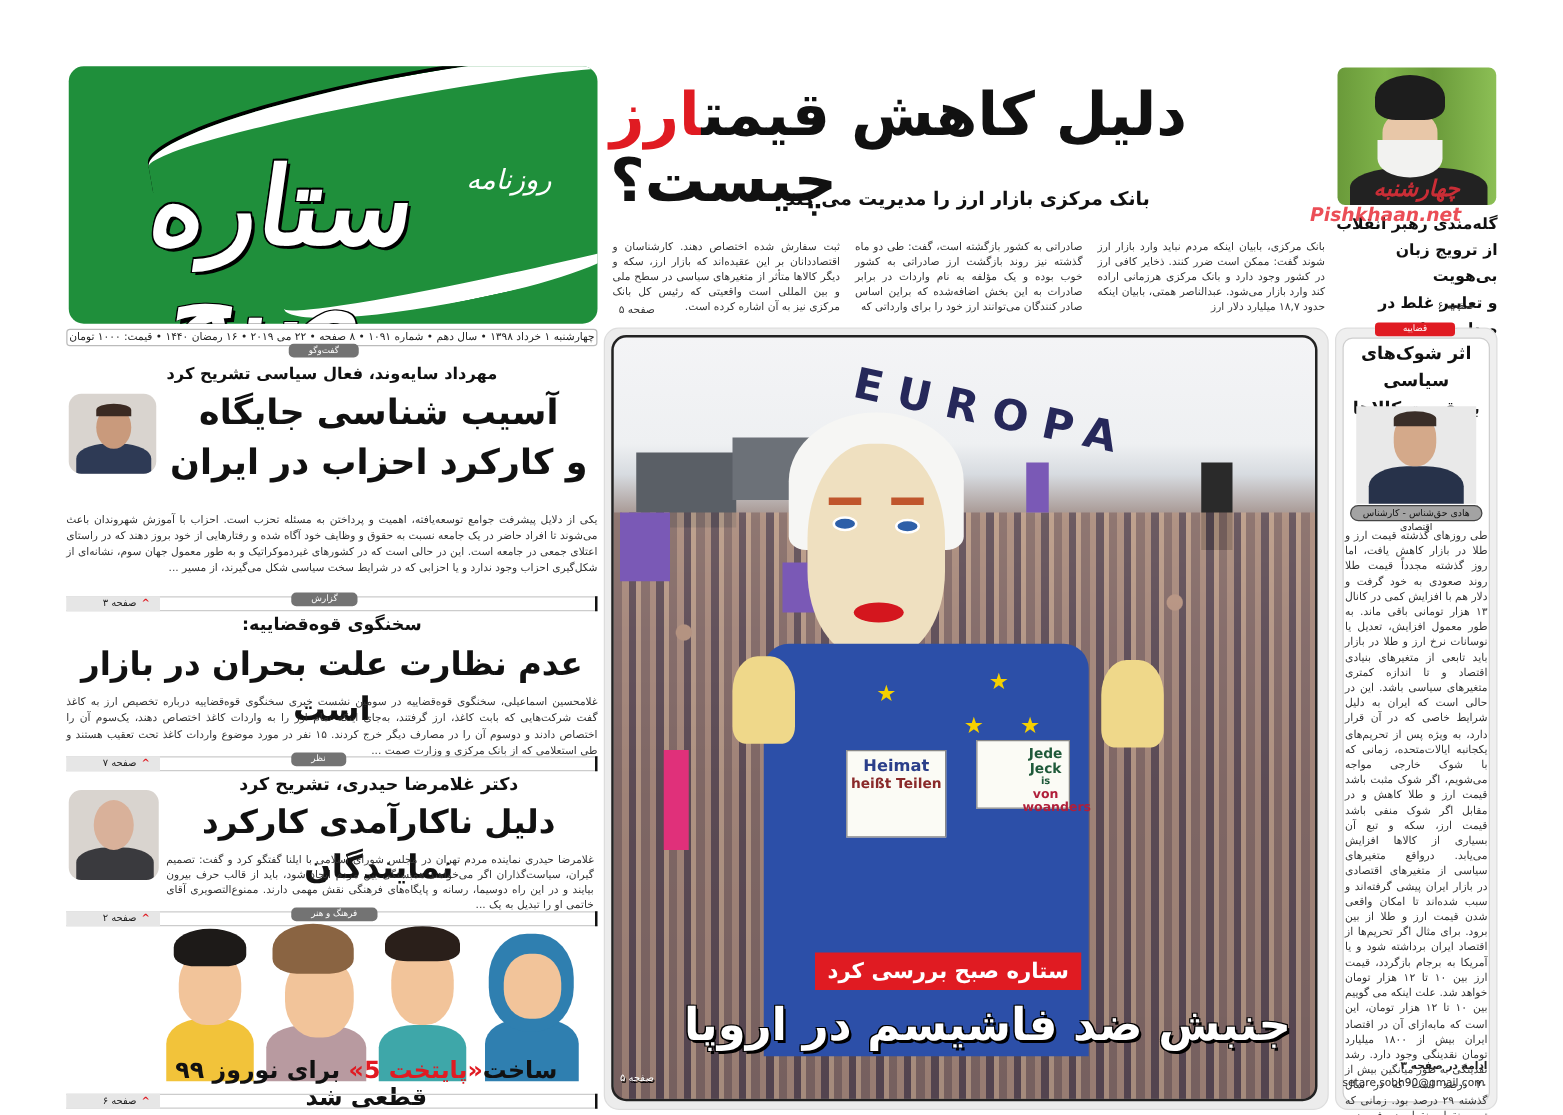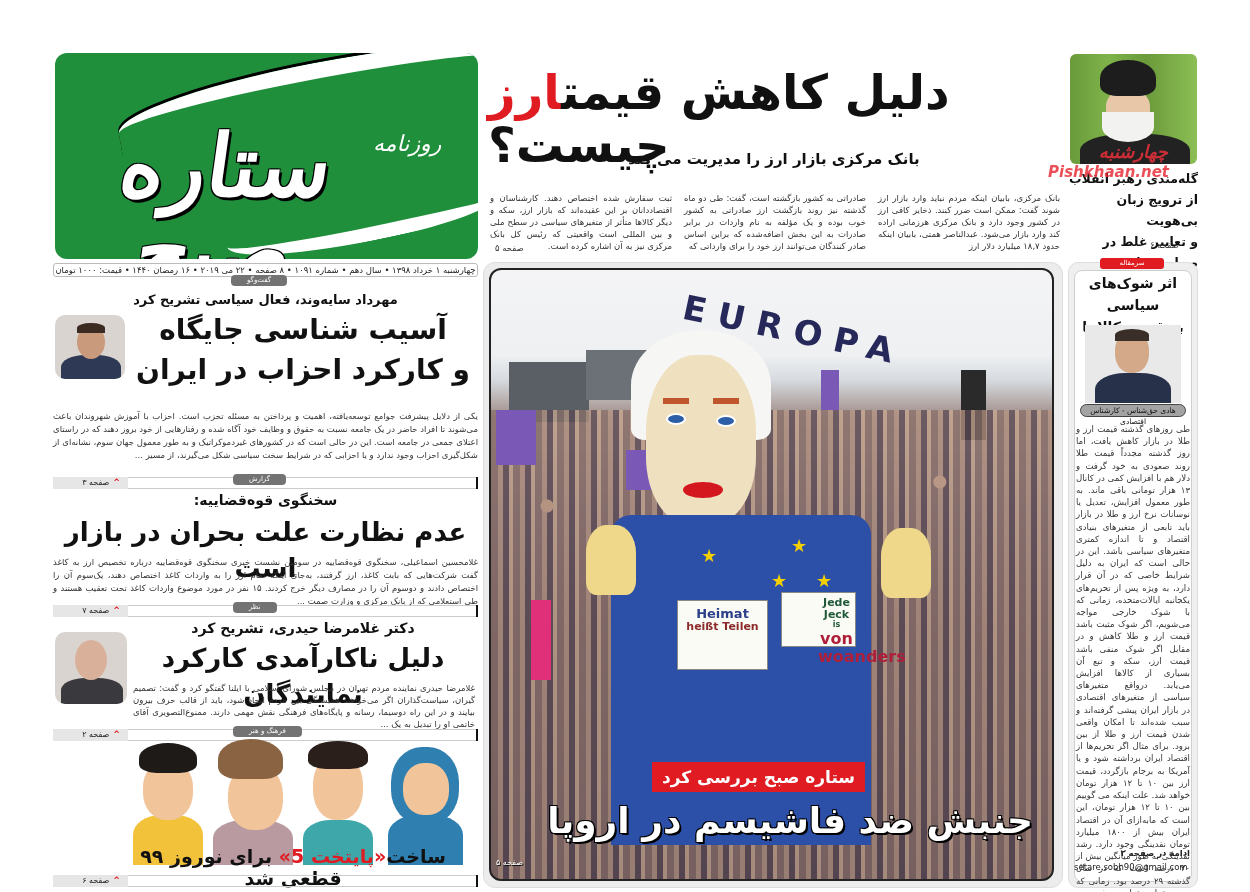--- a/index.html
+++ b/index.html
@@ -347,37 +347,37 @@
   <div class="eye" style="left:225px; top:145px;"></div>
   <div class="lips"></div>
   <div class="europa">EUROPA</div>
   <div class="puppet-body"></div>
   <div class="hand" style="left:95px; top:255px;"></div>
   <div class="hand" style="left:390px; top:258px;"></div>
   <div class="star" style="left:210px; top:275px;">★</div>
   <div class="star" style="left:300px; top:265px;">★</div>
   <div class="star" style="left:325px; top:300px;">★</div>
   <div class="star" style="left:280px; top:300px;">★</div>
-  <div class="sign" style="left:186px; top:330px; width:91px; height:70px; font-size:13px; padding-top:6px; color:#2b3f8a;">
+  <div class="sign" style="left:186px; top:330px; width:80px; height:70px; font-size:13px; padding-top:6px; color:#2b3f8a;">
     <div>Heimat</div>
     <div style="color:#8a2a2a; font-size:11px;">heißt Teilen</div>
   </div>
   <div class="sign" style="left:290px; top:322px; width:75px; height:55px; font-size:11px; padding-top:4px; color:#1f5a3a;padding-left:36px;">
     <div>Jede Jeck</div>
     <div style="font-size:8px;">is</div>
-    <div style="color:#b01f3a; font-size:16px;">von woanders</div>
+    <div style="color:#b01f3a; font-size:10px;">von woanders</div>
   </div>
 </div>
 <div class="photo-kicker">ستاره صبح بررسی کرد</div>
 <div class="photo-head">جنبش ضد فاشیسم در اروپا</div>
 <div class="photo-page">صفحه ۵</div>
 
 <div class="editorial"></div>
 <div class="editorial-inner"></div>
-<div class="ed-tag">سرمقاله</div>
+<div class="ed-tag">قضاییه</div>
 <div class="ed-title">
   <div>اثر شوک‌های سیاسی</div>
   <div>بر قیمت کالاها</div>
 </div>
 <div class="ed-photo">
   <div class="p-body"></div>
   <div class="p-head"></div>
   <div class="p-hair"></div>
 </div>
 <div class="ed-caption">هادی حق‌شناس - کارشناس اقتصادی</div>

